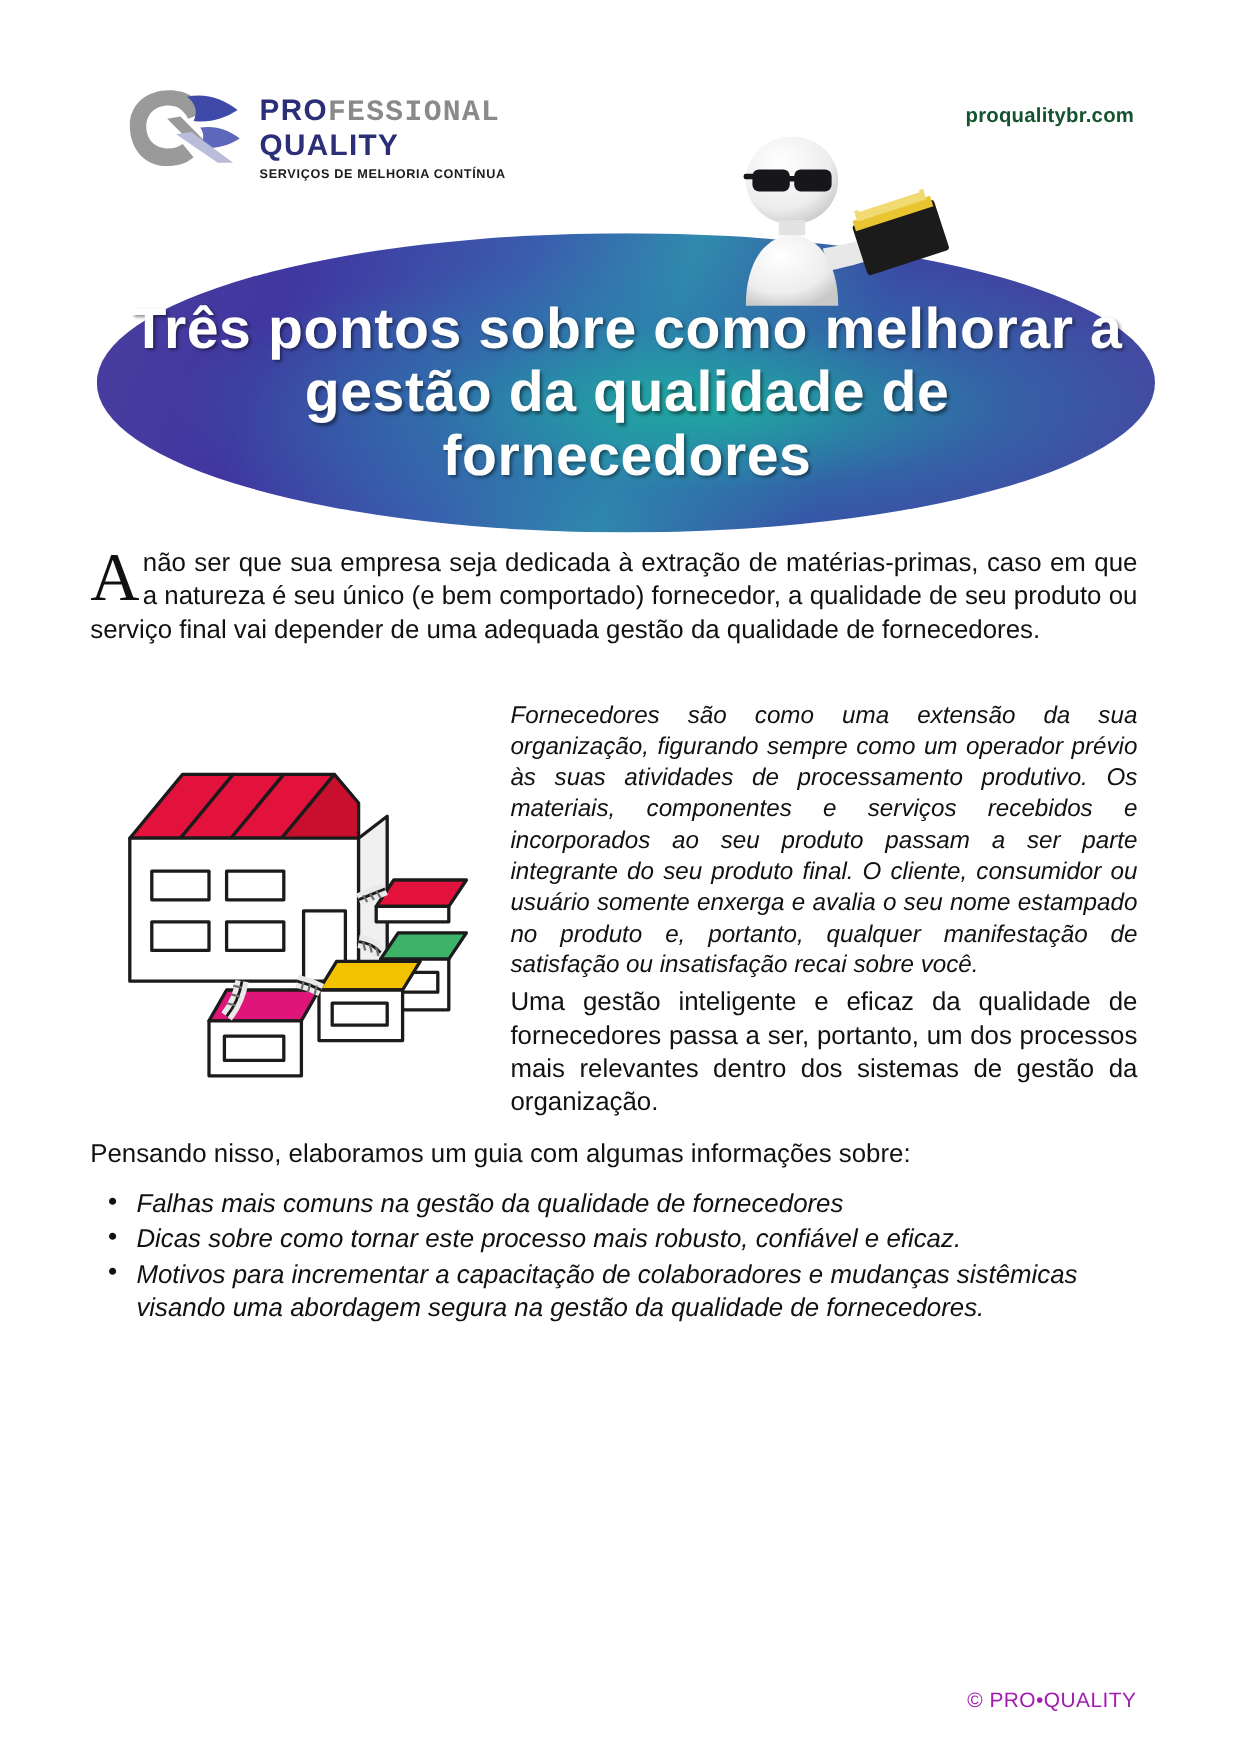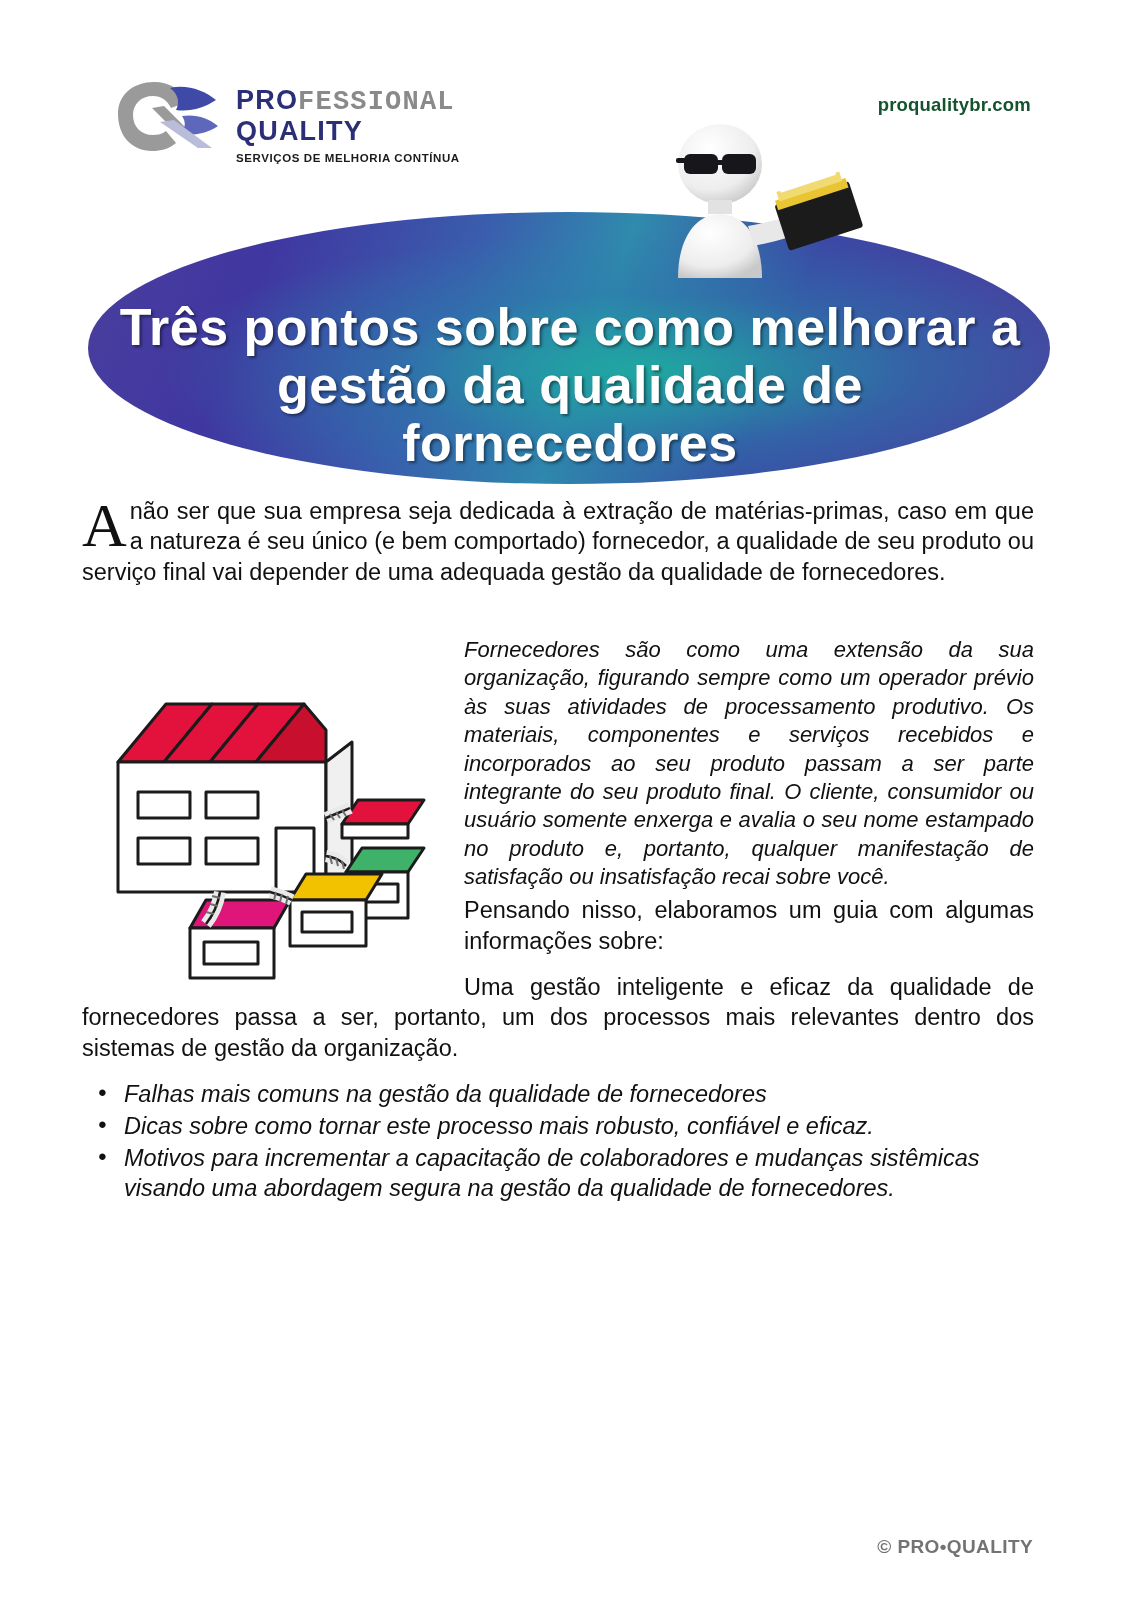--- a/index.html
+++ b/index.html
@@ -97,21 +97,20 @@
     top: 270px;
     width: 920px;
     z-index: 6;
     text-align: center;
     color: #ffffff;
     font-weight: bold;
     font-size: 52px;
     line-height: 1.12;
     letter-spacing: 0.5px;
     text-shadow: 2px 2px 3px rgba(0,0,0,0.45);
-    margin-top: 28px;
   }
 
   
   .content {
     position: absolute;
     left: 82px;
     top: 496px;
     width: 952px;
   }
   p {
@@ -173,23 +172,23 @@
     top: -1px;
     font-size: 24px;
   }
 
   
   .footer {
     position: absolute;
     right: 98px;
     bottom: 42px;
     font-size: 19px;
-    font-weight: bold;
+    font-weight: normal;
     letter-spacing: 0.4px;
-    color: #737373;
+    color: #a21caf;
   }
 </style>
 </head>
 <body>
 
 <div class="header">
 
   <div class="logo-block">
     <div class="logo-mark">
       <svg width="118" height="76" viewBox="0 0 118 76" xmlns="http://www.w3.org/2000/svg">
@@ -315,22 +314,22 @@
           <path d="M236,172 L240,178 M242,170 L246,176 M248,168 L252,174"></path>
           <path d="M236,214 L238,222 M242,216 L244,224 M248,219 L250,227"></path>
           <path d="M182,250 L180,258 M188,252 L186,260 M194,254 L192,262"></path>
           <path d="M126,256 L118,254 M124,264 L116,262 M120,272 L112,270"></path>
         </g>
       </svg>
     </div>
     <p class="wrap-text">Fornecedores são como uma extensão da sua organização, figurando sempre como um operador prévio às suas atividades de processamento produtivo. Os materiais, componentes e serviços recebidos e incorporados ao seu produto passam a ser parte integrante do seu produto final. O cliente, consumidor ou usuário somente enxerga e avalia o seu nome estampado no produto e, portanto, qualquer manifestação de satisfação ou insatisfação recai sobre você.</p>
   </div>
 
+  <p>Uma gestão inteligente e eficaz da qualidade de fornecedores passa a ser, portanto, um dos processos mais relevantes dentro dos sistemas de gestão da organização.</p>
   <p>Pensando nisso, elaboramos um guia com algumas informações sobre:</p>
-  <p>Uma gestão inteligente e eficaz da qualidade de fornecedores passa a ser, portanto, um dos processos mais relevantes dentro dos sistemas de gestão da organização.</p>
 
   <ul class="bullets">
     <li>Falhas mais comuns na gestão da qualidade de fornecedores</li>
     <li>Dicas sobre como tornar este processo mais robusto, confiável e eficaz.</li>
     <li>Motivos para incrementar a capacitação de colaboradores e mudanças sistêmicas visando uma abordagem segura na gestão da qualidade de fornecedores.</li>
   </ul>
 </div>
 
 <div class="footer">© PRO•QUALITY</div>
 

